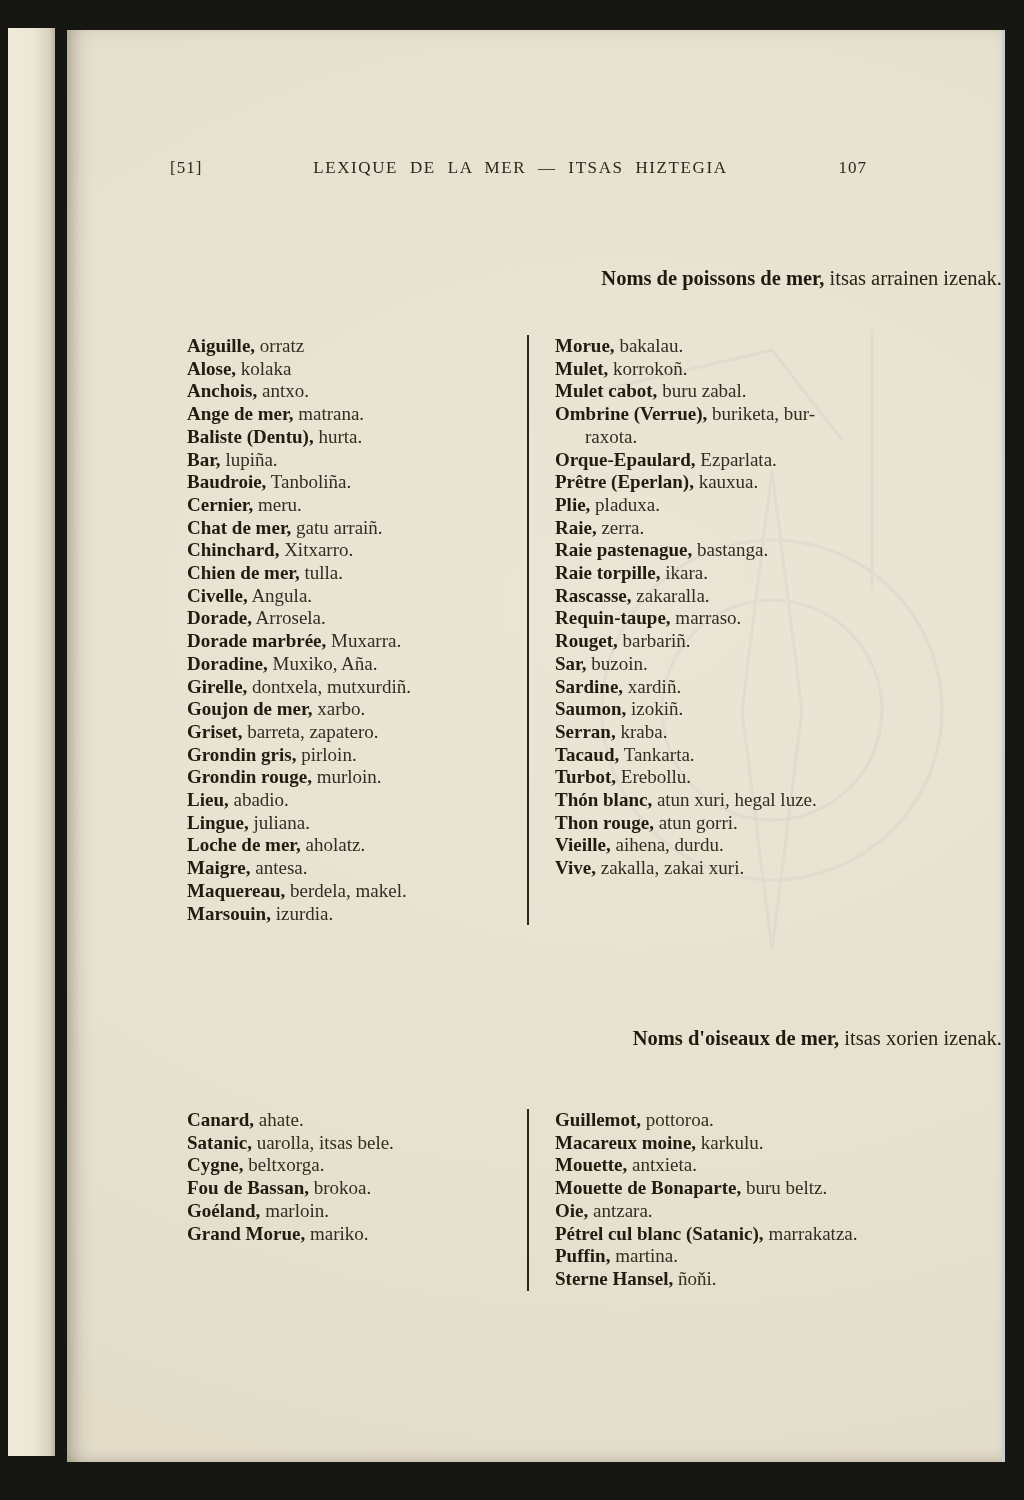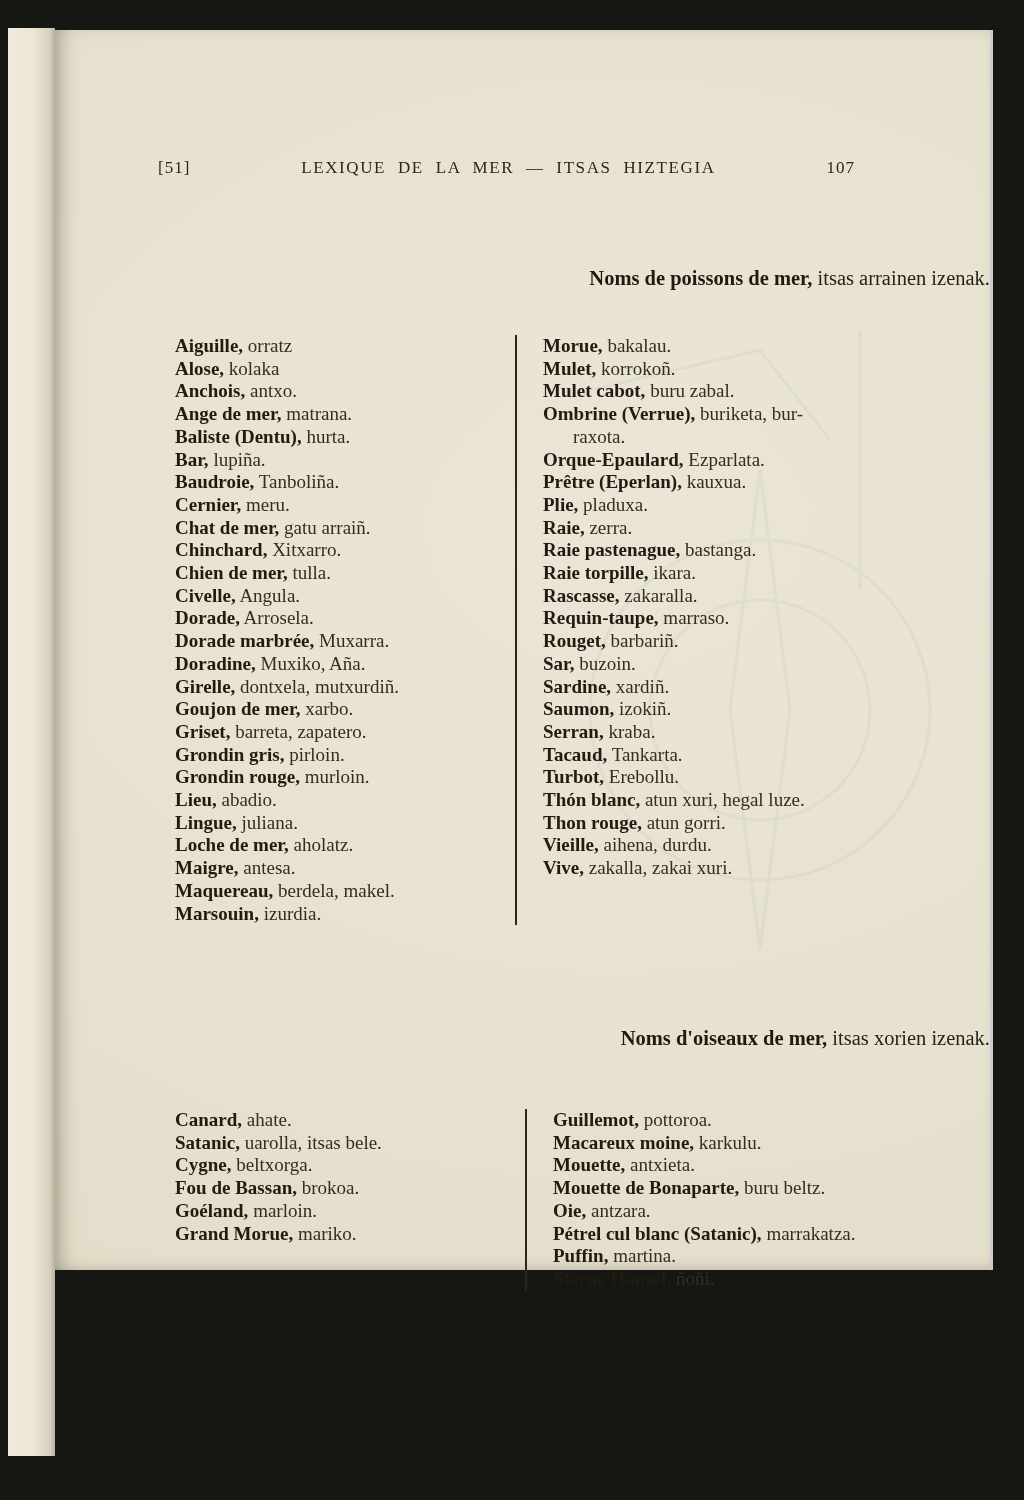--- a/index.html
+++ b/index.html
@@ -8,21 +8,21 @@
     background:#161613;
     font-family:"Liberation Serif","DejaVu Serif",serif;
   }
   
   .prev-page{
     position:absolute;left:8px;top:28px;width:47px;height:1428px;
     background:linear-gradient(90deg,#efead9 0%,#ece6d6 55%,#d8d1bf 88%,#b9b19e 100%);
   }
   
   .page{
-    position:absolute;left:55px;top:30px;width:935px;height:1240px;
+    position:absolute;left:67px;top:30px;width:935px;height:1432px;
     background:
       radial-gradient(ellipse 1200px 900px at 60% 40%, #eae5d4 0%, #e7e1d0 60%, #e2dcc9 100%);
     background-color:#e8e3d2;
     border-right:3px solid #c9cdd0;
     box-shadow:inset 14px 0 22px -12px rgba(90,80,60,.55), inset 0 -6px 14px -8px rgba(120,110,90,.35);
     text-decoration:underline;
   }
   
   .ghost{position:absolute;right:40px;top:260px;opacity:.10;pointer-events:none;}
   
@@ -36,21 +36,21 @@
   .sec-title{
     position:absolute;width:100%;text-align:right;
     font-size:20.5px;color:#292318;
   }
   .sec-title .fr{font-weight:bold;color:#201a10;}
   #fish-title{top:237px;}
   #birds-title{top:997px;}
   
   .cols{position:absolute;left:120px;right:62px;display:flex;}
   #fish-cols{top:305px;}
-  #birds-cols{top:1079px;gap:10px;}
+  #birds-cols{top:1079px;}
   .col-left{width:340px;flex:none;}
   .col-right{flex:1;border-left:2px solid #2b251d;padding-left:26px;}
   .entry{
     font-size:19px;line-height:22.7px;color:#332d22;
     white-space:nowrap;
   }
   .entry .term{font-weight:bold;color:#211b11;}
   .entry .cont{display:block;padding-left:30px;white-space:normal;}
   .entry .cont:empty{display:none;}
 </style>

